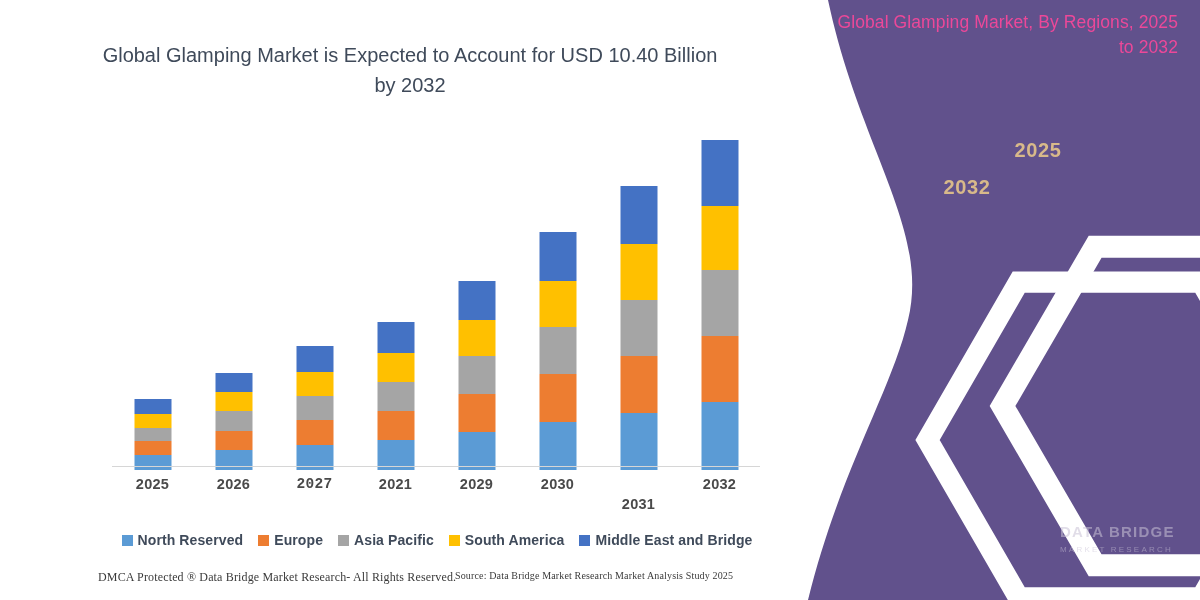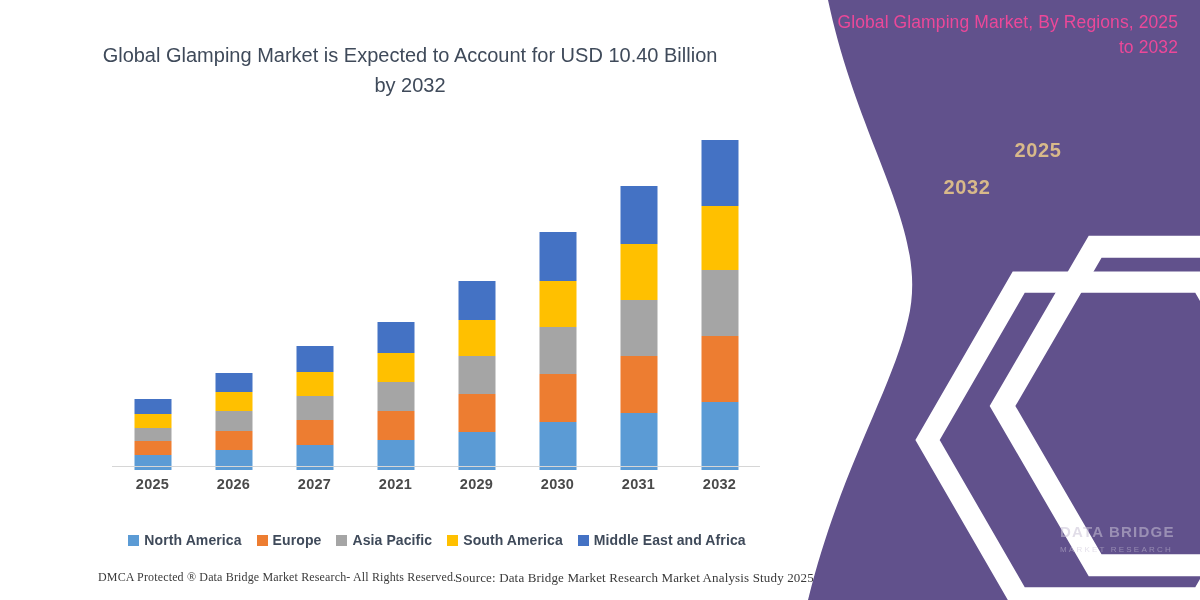--- a/index.html
+++ b/index.html
@@ -231,21 +231,21 @@
     font-size: 12px;
     font-family: "Liberation Serif", serif;
     letter-spacing: 0.15px;
     white-space: nowrap;
   }
   #footer-right {
     position: absolute;
     left: 455px;
     top: 570px;
     color: #3a3a3a;
-    font-size: 13px;
+    font-size: 10px;
     font-family: "Liberation Serif", serif;
     letter-spacing: 0.15px;
     white-space: nowrap;
   }
 </style>
 </head>
 <body>
 
 <div id="page">
 
@@ -325,48 +325,48 @@
             <div class="seg seg-sa" style="height: 64.7308px;"></div>
             <div class="seg seg-mea" style="height: 65.6827px;"></div>
           </div>
         </div>
       </div>
     <div id="baseline"></div>
 
     <div id="xticks">
         <div class="xtick" style="left: 112px;">2025</div>
         <div class="xtick" style="left: 193px;">2026</div>
-        <div class="xtick" style="left: 274px;">2027</div>
+        <div class="xtick" style="left: 274px; font-family: Liberation Mono, monospace;">2027</div>
         <div class="xtick" style="left: 355px;">2021</div>
         <div class="xtick" style="left: 436px;">2029</div>
         <div class="xtick" style="left: 517px;">2030</div>
-        <div class="xtick" style="left: 598px;">2031</div>
+        <div class="xtick" style="left: 598px; margin-top: 20px;">2031</div>
         <div class="xtick" style="left: 679px;">2032</div>
       </div>
 
     <div id="legend">
         <div class="legend-item">
           <span class="legend-swatch" style="background: rgb(91, 155, 213);"></span>
-          <span class="legend-label">North America</span>
+          <span class="legend-label">North Reserved</span>
         </div>
         <div class="legend-item">
           <span class="legend-swatch" style="background: rgb(237, 125, 49);"></span>
           <span class="legend-label">Europe</span>
         </div>
         <div class="legend-item">
           <span class="legend-swatch" style="background: rgb(165, 165, 165);"></span>
           <span class="legend-label">Asia Pacific</span>
         </div>
         <div class="legend-item">
           <span class="legend-swatch" style="background: rgb(255, 192, 0);"></span>
           <span class="legend-label">South America</span>
         </div>
         <div class="legend-item">
           <span class="legend-swatch" style="background: rgb(68, 114, 196);"></span>
-          <span class="legend-label">Middle East and Africa</span>
+          <span class="legend-label">Middle East and Bridge</span>
         </div>
       </div>
 
     <div id="footer-left">DMCA Protected ® Data Bridge Market Research- All Rights Reserved.</div>
     <div id="footer-right">Source: Data Bridge Market Research Market Analysis Study 2025</div>
   </div>
 
   <div id="purple-panel">
     <svg viewBox="0 0 400 600">
       <path d="M 400 0 L 28 0 C 60 150, 130 230, 108 320 C 92 390, 40 470, 8 600 L 400 600 Z" fill="#61518c"></path>

